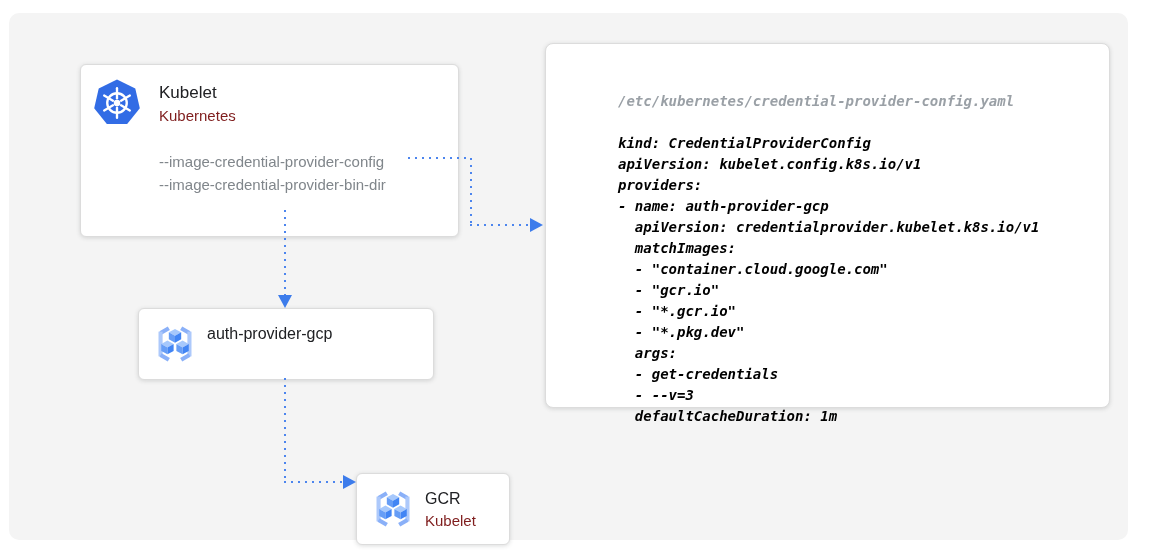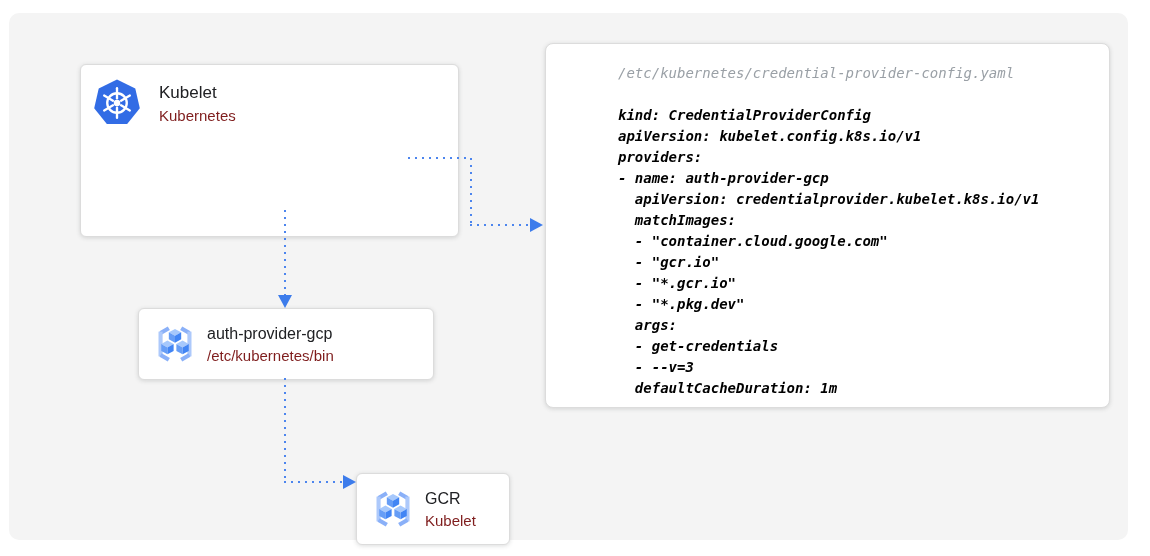--- a/index.html
+++ b/index.html
@@ -29,22 +29,22 @@
   .small-node .node-text{position:absolute;left:68px;top:13px;}
   .small-node .node-title{font-size:16px;line-height:23px;}
   
   .code-panel{
     position:absolute;left:545px;top:43px;width:565px;height:365px;box-sizing:border-box;
     background:#ffffff;border:1px solid #dcdcdc;border-radius:8px;
     box-shadow:0 1px 4px rgba(60,64,67,0.18);
     padding:18px 20px 0 72px;
   }
   .code-filename{
-    font-family:"DejaVu Sans Mono", monospace;font-style:italic;font-weight:normal;
-    font-size:14px;line-height:22px;color:#9aa0a6;white-space:pre;
+    font-family:"DejaVu Sans Mono", monospace;font-style:italic;font-weight:bold;
+    font-size:14px;line-height:22px;color:#9aa0a6;white-space:pre;margin-top:28px;
   }
   .code-body{
     margin:21px 0 0 0;
     font-family:"DejaVu Sans Mono", monospace;font-style:italic;font-weight:bold;
     font-size:14px;line-height:21px;color:#000000;white-space:pre;
   }
   
   .dot-h{position:absolute;height:2px;
     background-image:repeating-linear-gradient(to right,#4c85ee 0 2px,transparent 2px 7px);}
   .dot-v{position:absolute;width:2px;
@@ -74,20 +74,24 @@
           <line x1="48.4" y1="22.5" x2="37.2" y2="29"></line>
           <line x1="15.6" y1="22.5" x2="26.8" y2="29"></line>
           <line x1="48.4" y1="41.5" x2="37.2" y2="35"></line>
           <line x1="15.6" y1="41.5" x2="26.8" y2="35"></line>
         </g>
       </svg>
     </span>
     <div class="node-text">
       <div class="node-title">Kubelet</div>
       <div class="node-subtitle">Kubernetes</div>
+      <div class="flag-list">
+        <div>--image-credential-provider-config</div>
+        <div>--image-credential-provider-bin-dir</div>
+      </div>
     </div>
   </div>
 
   <div class="node small-node auth-box">
     <span class="node-icon">
       <svg viewBox="0 0 64 64" width="44" height="44" aria-hidden="true">
         <g fill="none" stroke-width="6">
           <path d="M23,9 L11,16" stroke="#8ab0f8"></path>
           <path d="M11,14 L11,50" stroke="#adc9fb"></path>
           <path d="M11,48 L23,55" stroke="#8ab0f8"></path>
@@ -103,21 +107,20 @@
           <polygon points="12,32 21,37 21,47 12,42" fill="#669df6"></polygon>
           <polygon points="30,32 21,37 21,47 30,42" fill="#4285f4"></polygon>
           <polygon points="43,27 52,32 43,37 34,32" fill="#a6c8fc"></polygon>
           <polygon points="34,32 43,37 43,47 34,42" fill="#669df6"></polygon>
           <polygon points="52,32 43,37 43,47 52,42" fill="#4285f4"></polygon>
         </g>
       </svg>
     </span>
     <div class="node-text">
       <div class="node-title">auth-provider-gcp</div>
-      <div class="node-subtitle">/etc/kubernetes/bin</div>
     </div>
   </div>
 
   <div class="node small-node gcr-box">
     <span class="node-icon">
       <svg viewBox="0 0 64 64" width="44" height="44" aria-hidden="true">
         <g fill="none" stroke-width="6">
           <path d="M23,9 L11,16" stroke="#8ab0f8"></path>
           <path d="M11,14 L11,50" stroke="#adc9fb"></path>
           <path d="M11,48 L23,55" stroke="#8ab0f8"></path>

